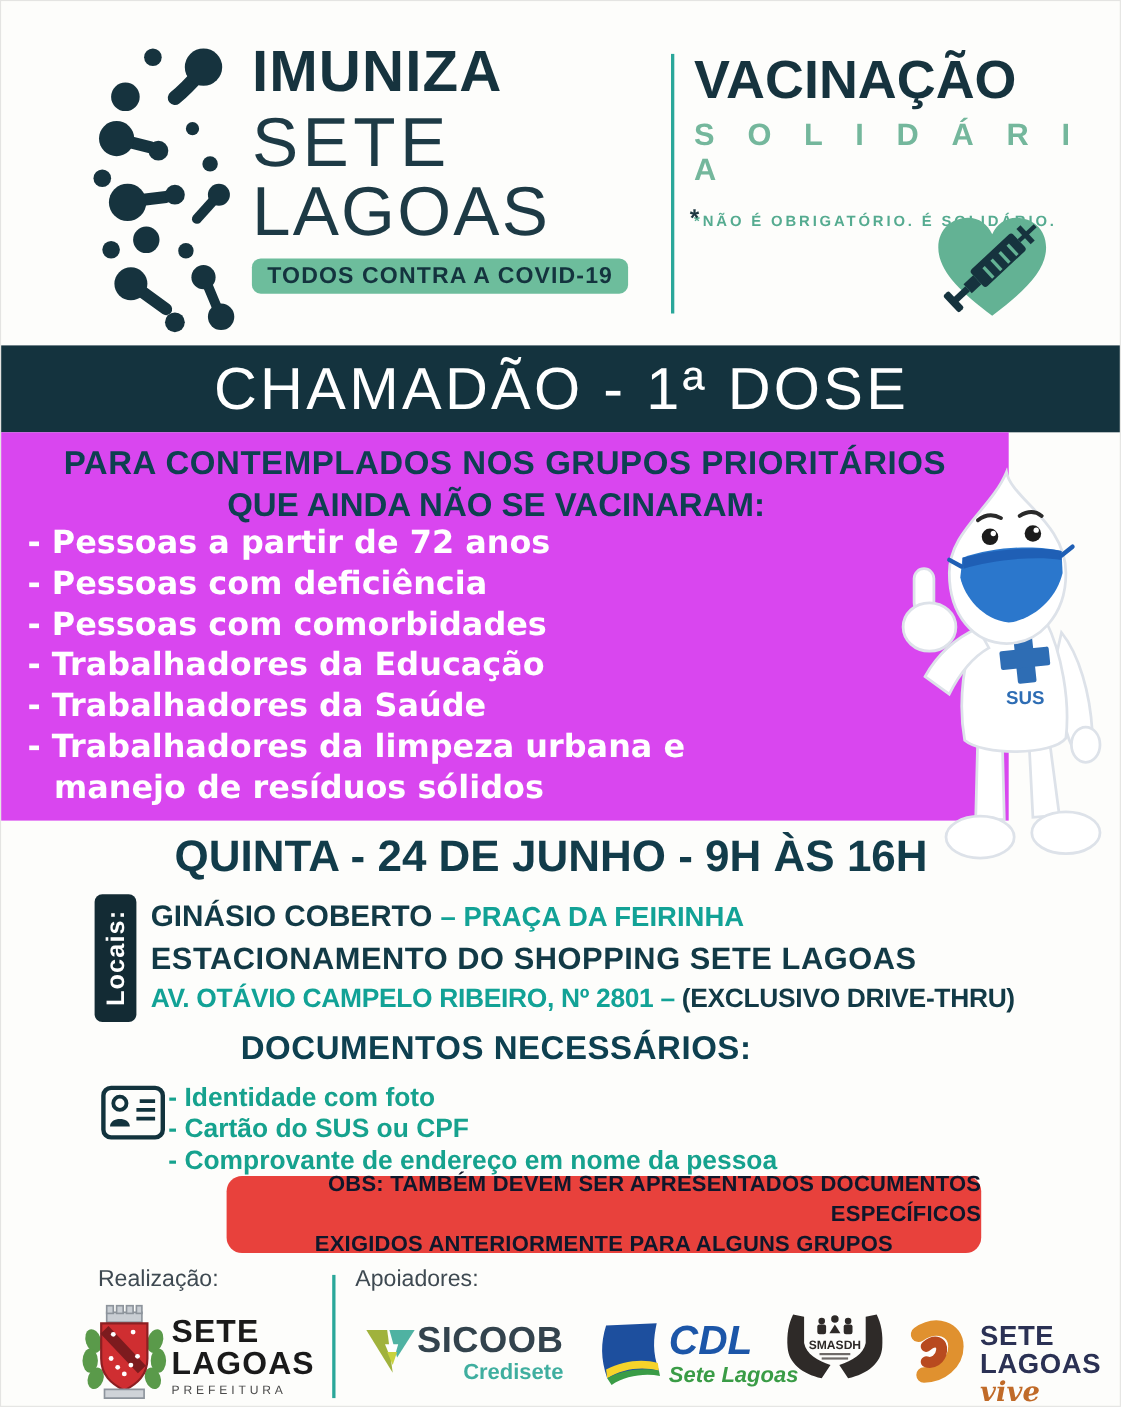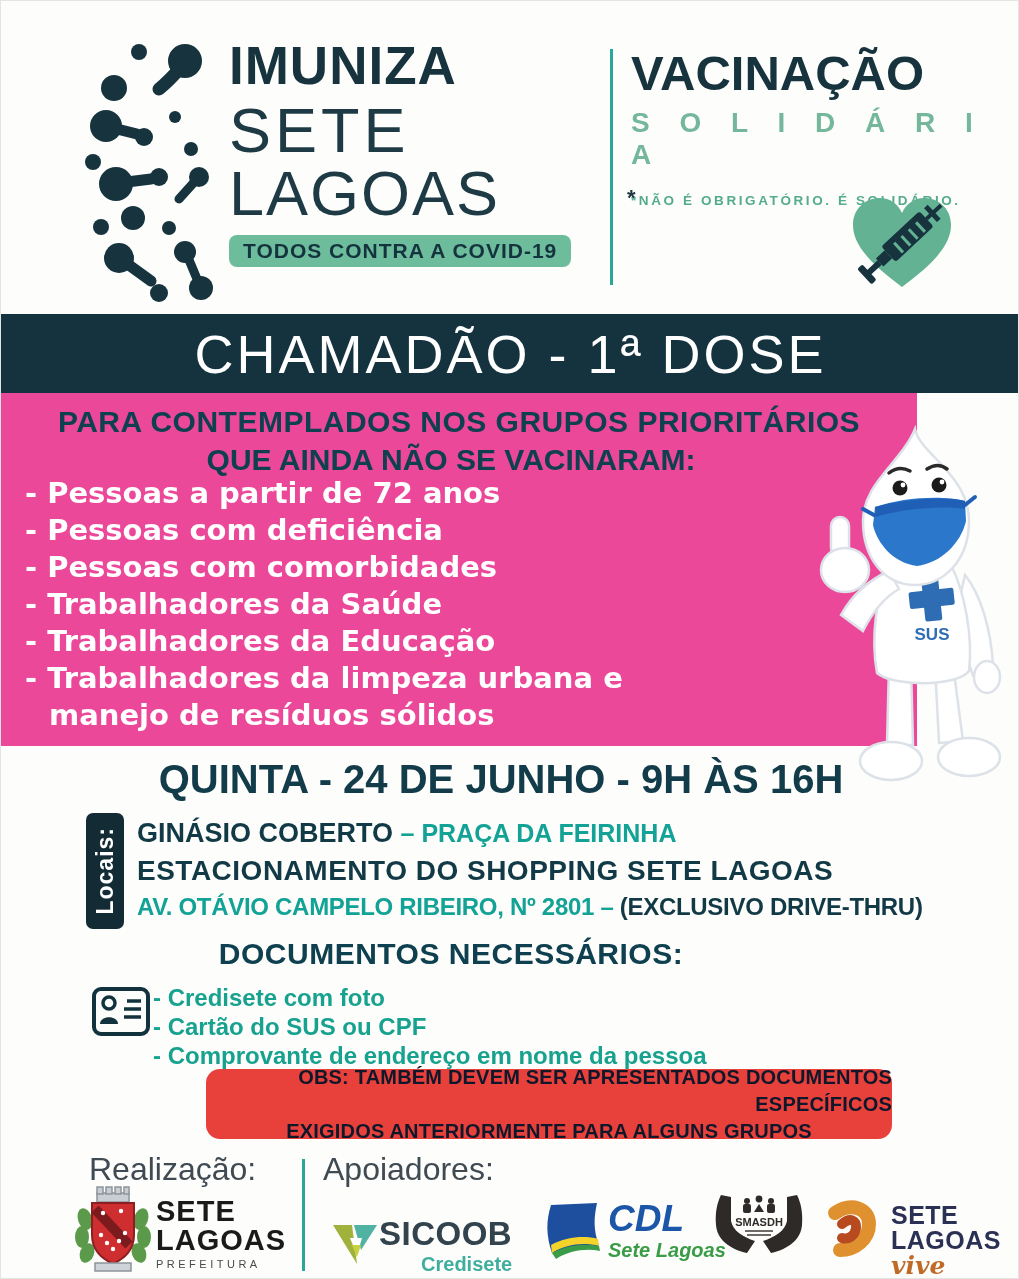--- a/index.html
+++ b/index.html
@@ -23,21 +23,21 @@
   .doe-row{position:relative;margin-top:22px;width:360px;}
   .doe-ast{position:absolute;left:-4px;top:-8px;font-size:22px;font-weight:bold;color:#1d3640;}
   .doe-msg{margin:0 0 0 8px;width:208px;font-size:26px;font-weight:600;color:#1d3640;line-height:1.1;}
   .heart-ico{position:absolute;right:28px;top:-8px;}
   .hdr-note{margin-top:16px;font-size:13.5px;font-weight:bold;color:#55ab90;letter-spacing:2.6px;}
   
   .banner{position:absolute;left:0;top:313px;width:1019px;height:79px;background:#14333e;
     display:flex;align-items:center;justify-content:center;}
   .banner span{color:#ffffff;font-size:54px;font-weight:400;letter-spacing:3px;}
   
-  .priority{position:absolute;left:0;top:392px;width:916px;height:353px;background:#ec4899;}
+  .priority{position:absolute;left:0;top:392px;width:916px;height:353px;background:#d946ef;}
   .pri-h1{margin-top:12px;text-align:center;font-size:30px;font-weight:800;color:#0e4050;letter-spacing:0.5px;}
   .pri-h2{width:900px;margin-top:4px;text-align:center;font-size:30px;font-weight:800;color:#0e4050;}
   .pri-list{position:absolute;left:24px;top:82px;}
   .pri-item{font-family:"DejaVu Sans","Liberation Sans",sans-serif;color:#ffffff;
     font-size:29px;font-weight:600;line-height:37px;}
   .pri-item.indent{padding-left:24px;}
   
   .mascot{position:absolute;left:792px;top:424px;z-index:5;}
   
   .date-line{position:absolute;left:0;top:756px;width:1000px;text-align:center;
@@ -57,29 +57,29 @@
   
   .docs-heading{position:absolute;left:0;top:936px;width:900px;text-align:center;
     font-size:30px;font-weight:800;color:#0e4050;letter-spacing:0.5px;}
   .doc-icon{position:absolute;left:90px;top:985px;}
   .doc-list{position:absolute;left:152px;top:982px;}
   .doc-item{font-size:24px;font-weight:bold;color:#16a28e;line-height:29px;}
   .obs-box{position:absolute;left:205px;top:1068px;width:686px;height:70px;background:#e8413c;
     border-radius:14px;display:flex;flex-direction:column;align-items:center;justify-content:center;}
   .obs-box div{color:#0f172a;font-size:20px;font-weight:bold;line-height:27px;letter-spacing:0.2px;text-align:right;}
   
-  .ft-label{position:absolute;font-size:32px;color:#3f4a52;}
+  .ft-label{position:absolute;font-size:21px;color:#3f4a52;}
   .ft-real-label{left:88px;top:1150px;}
   .ft-apoio-label{left:322px;top:1150px;}
   .ft-divider{position:absolute;left:301px;top:1158px;width:3px;height:112px;background:#2aa79a;}
   .pref-crest{position:absolute;left:72px;top:1182px;}
   .pref-text{position:absolute;left:155px;top:1196px;}
   .pref-text .l1,.pref-text .l2{font-size:29px;font-weight:800;color:#1a1a1a;line-height:29px;letter-spacing:1px;}
   .pref-text .l3{font-size:11px;font-weight:normal;color:#4a4a4a;letter-spacing:3.5px;margin-top:3px;}
-  .sicoob{position:absolute;left:330px;top:1200px;display:flex;margin-top:16px;}
+  .sicoob{position:absolute;left:330px;top:1200px;display:flex;}
   .sicoob-mark{margin-top:6px;}
   .sicoob-txt .name{font-size:33px;font-weight:800;color:#33434d;letter-spacing:0.5px;line-height:34px;}
   .sicoob-txt .sub{font-size:20px;font-weight:bold;color:#3fae9f;text-align:right;margin-top:2px;}
   .cdl{position:absolute;left:543px;top:1200px;display:flex;}
   .cdl-txt{margin-left:6px;font-style:italic;}
   .cdl-txt .name{font-size:37px;font-weight:800;color:#1c56a8;line-height:36px;}
   .cdl-txt .sub{font-size:20px;font-weight:800;color:#3a9c46;margin-top:2px;}
   .smasdh{position:absolute;left:710px;top:1192px;}
   .vive{position:absolute;left:820px;top:1196px;display:flex;}
   .vive-txt{margin-left:8px;margin-top:6px;}
@@ -160,22 +160,22 @@
     <span>CHAMADÃO -  1ª DOSE</span>
   </div>
 
   <section class="priority">
     <div class="pri-h1">PARA CONTEMPLADOS NOS GRUPOS PRIORITÁRIOS</div>
     <div class="pri-h2">QUE AINDA NÃO SE VACINARAM:</div>
     <div class="pri-list">
       <div class="pri-item">- Pessoas a partir de 72 anos</div>
       <div class="pri-item">- Pessoas com deficiência</div>
       <div class="pri-item">- Pessoas com comorbidades</div>
+      <div class="pri-item">- Trabalhadores da Educação</div>
       <div class="pri-item">- Trabalhadores da Saúde</div>
-      <div class="pri-item">- Trabalhadores da Educação</div>
       <div class="pri-item">- Trabalhadores da limpeza urbana e</div>
       <div class="pri-item indent">manejo de resíduos sólidos</div>
     </div>
   </section>
 
   <svg class="mascot" width="218" height="362" viewBox="0 0 218 362">
 
     <path d="M172,150 C188,170 198,205 200,240 C200,252 192,260 184,256 C176,250 172,215 164,185 Z" fill="#ffffff" stroke="#dde2e9" stroke-width="2.5"></path>
     <ellipse cx="194" cy="252" rx="13" ry="16" fill="#ffffff" stroke="#dde2e9" stroke-width="2.5"></ellipse>
 
@@ -234,21 +234,21 @@
   <svg class="doc-icon" width="60" height="52" viewBox="0 0 60 52">
     <rect x="3" y="3" width="54" height="45" rx="7" fill="none" stroke="#12333d" stroke-width="4"></rect>
     <circle cx="18" cy="17" r="6" fill="none" stroke="#12333d" stroke-width="3.5"></circle>
     <path d="M9,38 C9,29 27,29 27,38 Z" fill="#12333d"></path>
     <line x1="36" y1="15" x2="50" y2="15" stroke="#12333d" stroke-width="3.5"></line>
     <line x1="33" y1="23" x2="50" y2="23" stroke="#12333d" stroke-width="3.5"></line>
     <line x1="33" y1="31" x2="50" y2="31" stroke="#12333d" stroke-width="3.5"></line>
   </svg>
 
   <div class="doc-list">
-    <div class="doc-item">- Credisete com foto</div>
+    <div class="doc-item">- Identidade com foto</div>
     <div class="doc-item">- Cartão do SUS ou CPF</div>
     <div class="doc-item">- Comprovante de endereço em nome da pessoa</div>
   </div>
 
   <div class="obs-box">
     <div>OBS: TAMBÉM DEVEM SER APRESENTADOS DOCUMENTOS ESPECÍFICOS</div>
     <div>EXIGIDOS ANTERIORMENTE PARA ALGUNS GRUPOS</div>
   </div>
 
   <div class="ft-label ft-real-label">Realização:</div>

